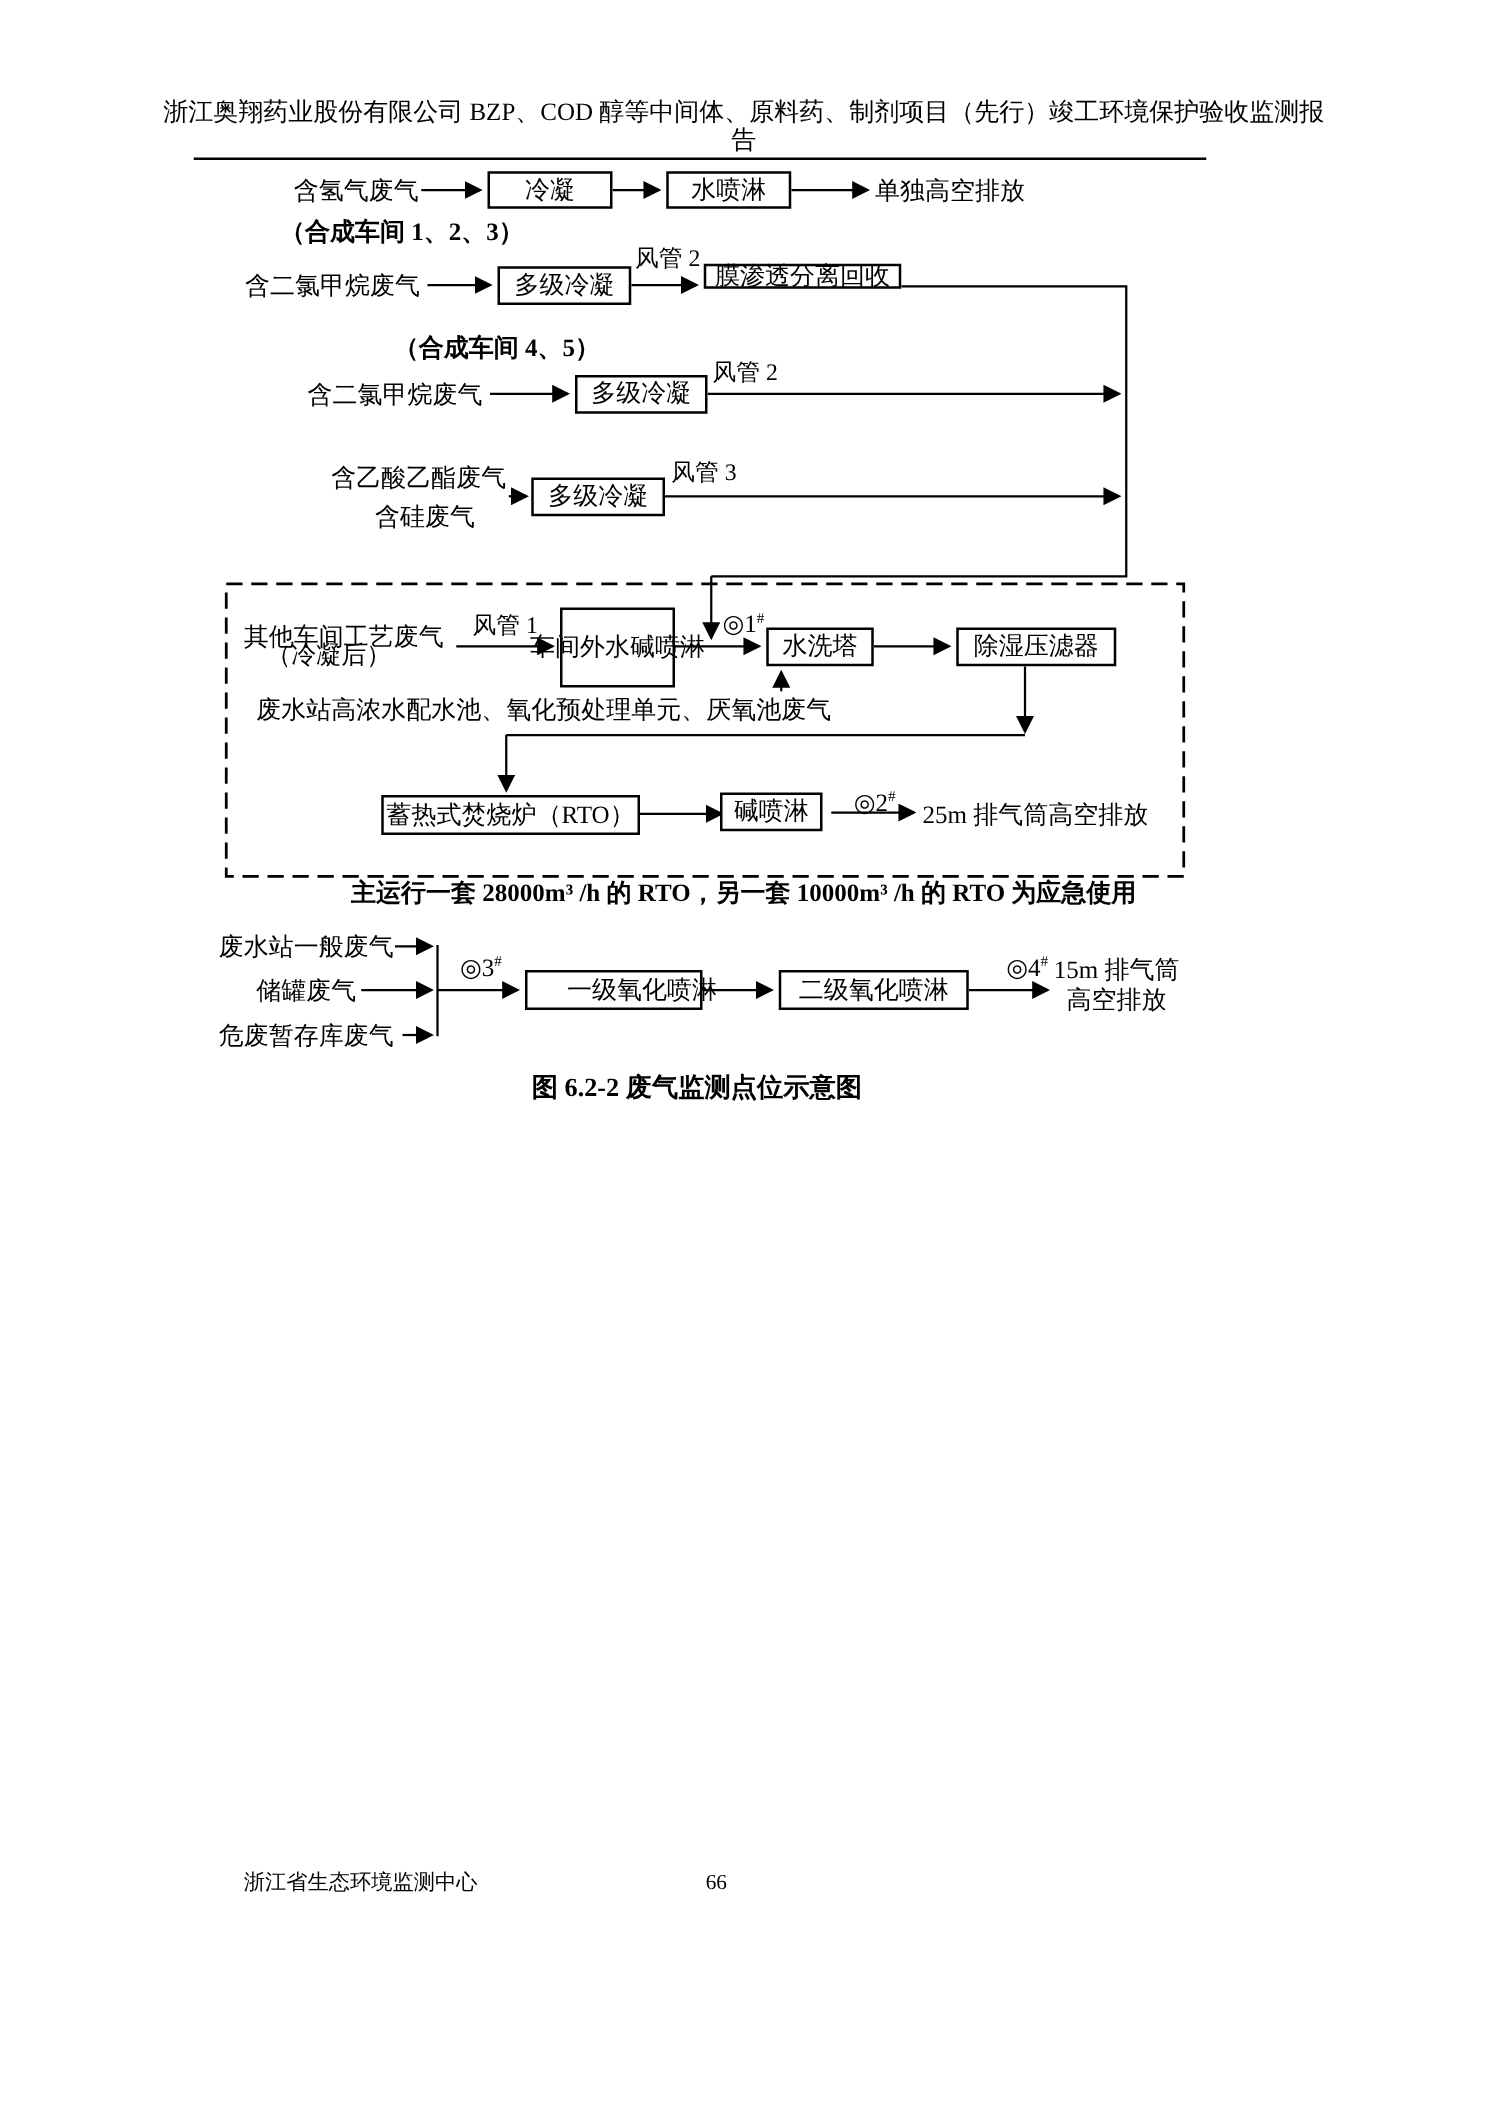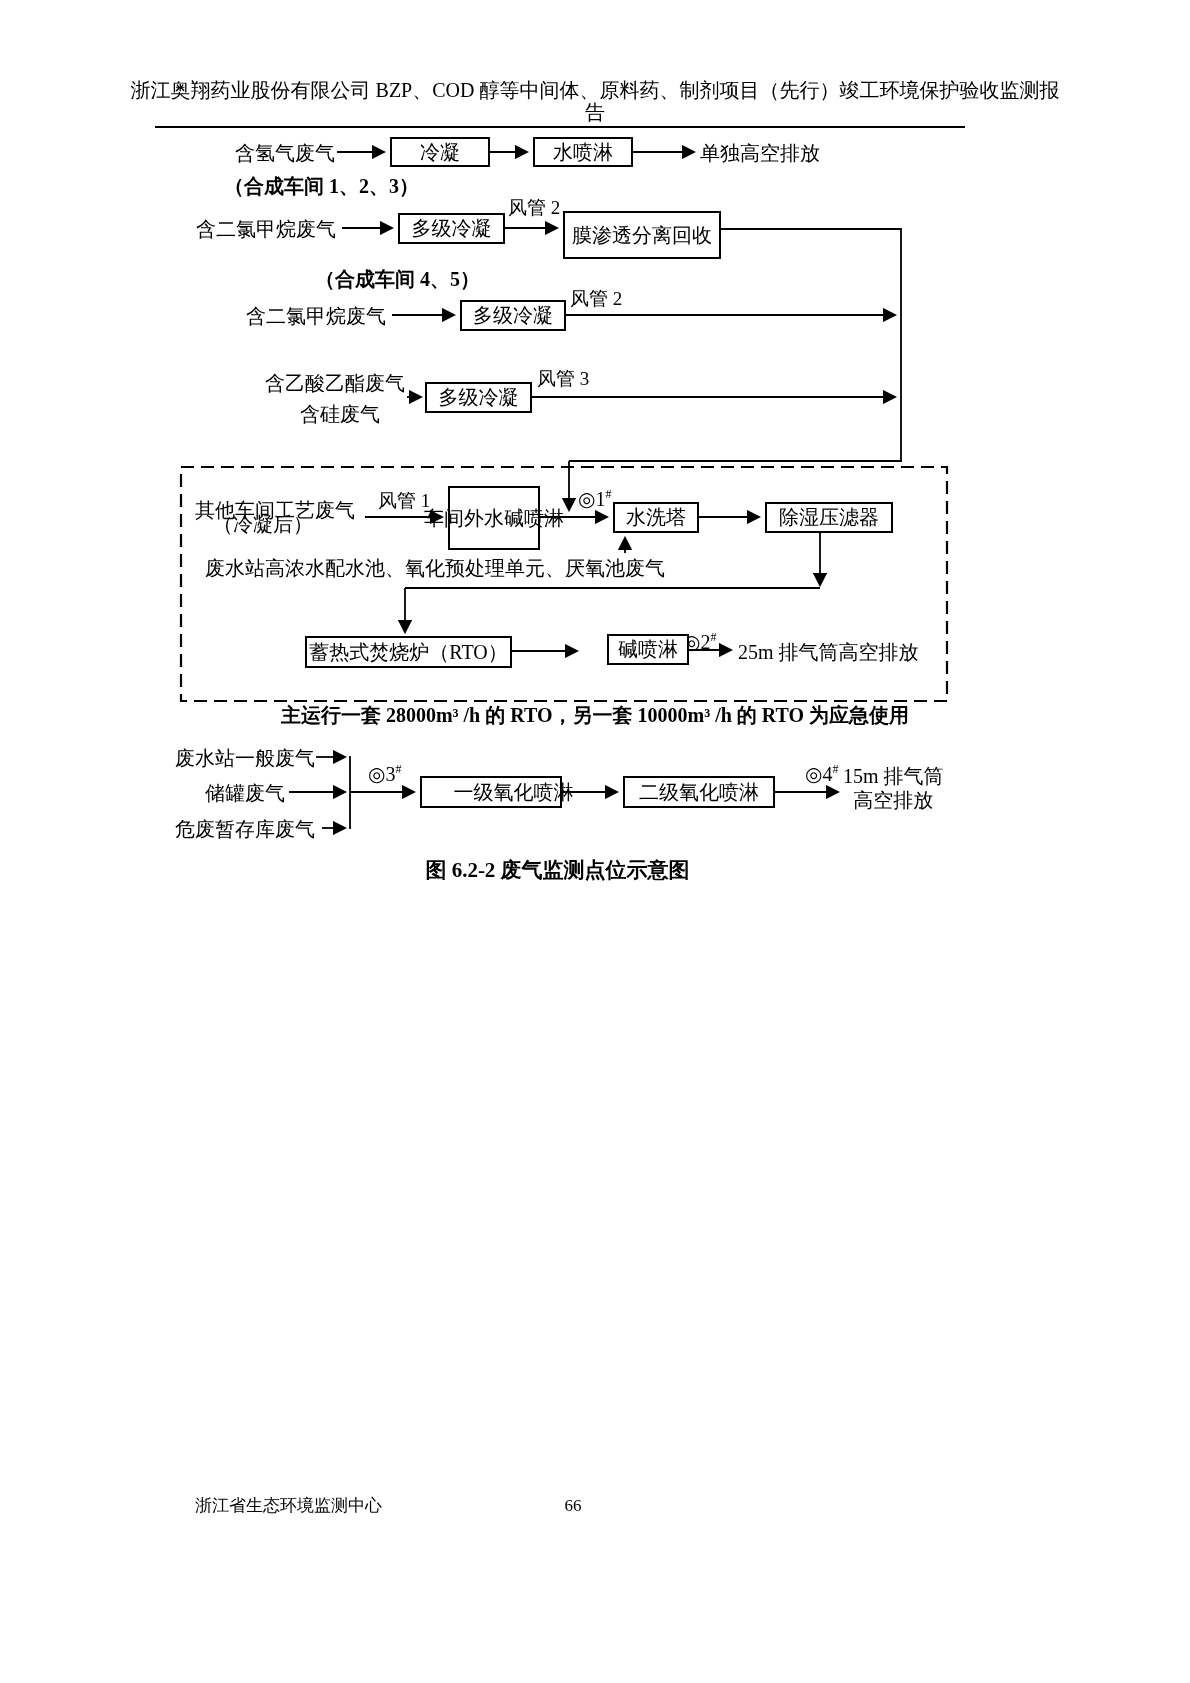--- a/index.html
+++ b/index.html
@@ -82,21 +82,21 @@
 
   <div class="abs lbl" style="left:235px;top:141px;">含氢气废气</div>
   <div class="box" style="left:390px;top:137px;width:100px;height:30px;">冷凝</div>
   <div class="box" style="left:533px;top:137px;width:100px;height:30px;">水喷淋</div>
   <div class="abs lbl" style="left:700px;top:141px;">单独高空排放</div>
 
   <div class="abs lbl bold" style="left:224px;top:174px;">（合成车间 1、2、3）</div>
   <div class="abs lbl" style="left:196px;top:217px;">含二氯甲烷废气</div>
   <div class="box" style="left:398px;top:213px;width:107px;height:31px;">多级冷凝</div>
   <div class="abs duct" style="left:508px;top:197px;">风管 2</div>
-  <div class="box" style="left:563px;top:211px;width:158px;height:48px;">膜渗透分离回收</div>
+  <div class="box" style="left:563px;top:211px;width:158px;height:20px;">膜渗透分离回收</div>
 
   <div class="abs lbl bold" style="left:315px;top:267px;">（合成车间 4、5）</div>
   <div class="abs lbl" style="left:246px;top:304px;">含二氯甲烷废气</div>
   <div class="box" style="left:460px;top:300px;width:106px;height:31px;">多级冷凝</div>
   <div class="abs duct" style="left:570px;top:288px;">风管 2</div>
 
   <div class="abs lbl" style="left:265px;top:371px;">含乙酸乙酯废气</div>
   <div class="abs lbl" style="left:300px;top:402px;">含硅废气</div>
   <div class="box" style="left:425px;top:382px;width:107px;height:31px;">多级冷凝</div>
   <div class="abs duct" style="left:537px;top:368px;">风管 3</div>
@@ -108,21 +108,21 @@
     <span>车间外</span>
     <span>水碱喷淋</span>
   </div>
   <div class="abs lbl" style="left:578px;top:487px;">
     <span>◎1</span><sup>#</sup>
   </div>
   <div class="box" style="left:613px;top:502px;width:86px;height:31px;">水洗塔</div>
   <div class="box" style="left:765px;top:502px;width:128px;height:31px;font-family:Liberation Serif, serif;">除湿压滤器</div>
   <div class="abs lbl" style="left:205px;top:556px;">废水站高浓水配水池、氧化预处理单元、厌氧池废气</div>
   <div class="box" style="left:305px;top:636px;width:207px;height:32px;">蓄热式焚烧炉（RTO）</div>
-  <div class="box" style="left:607px;top:634px;width:82px;height:31px;">碱喷淋</div>
+  <div class="box" style="left:576px;top:634px;width:82px;height:31px;">碱喷淋</div>
   <div class="abs lbl" style="left:683px;top:630px;">
     <span>◎2</span><sup>#</sup>
   </div>
   <div class="abs lbl" style="left:738px;top:640px;">25m 排气筒高空排放</div>
 
   <div class="abs lbl bold ctr" style="left:0;top:703px;width:1190px;">主运行一套 28000m³ /h 的 RTO，另一套 10000m³ /h 的 RTO 为应急使用</div>
 
   <div class="abs lbl" style="left:175px;top:746px;">废水站一般废气</div>
   <div class="abs lbl" style="left:205px;top:781px;">储罐废气</div>
   <div class="abs lbl" style="left:175px;top:817px;">危废暂存库废气</div>

